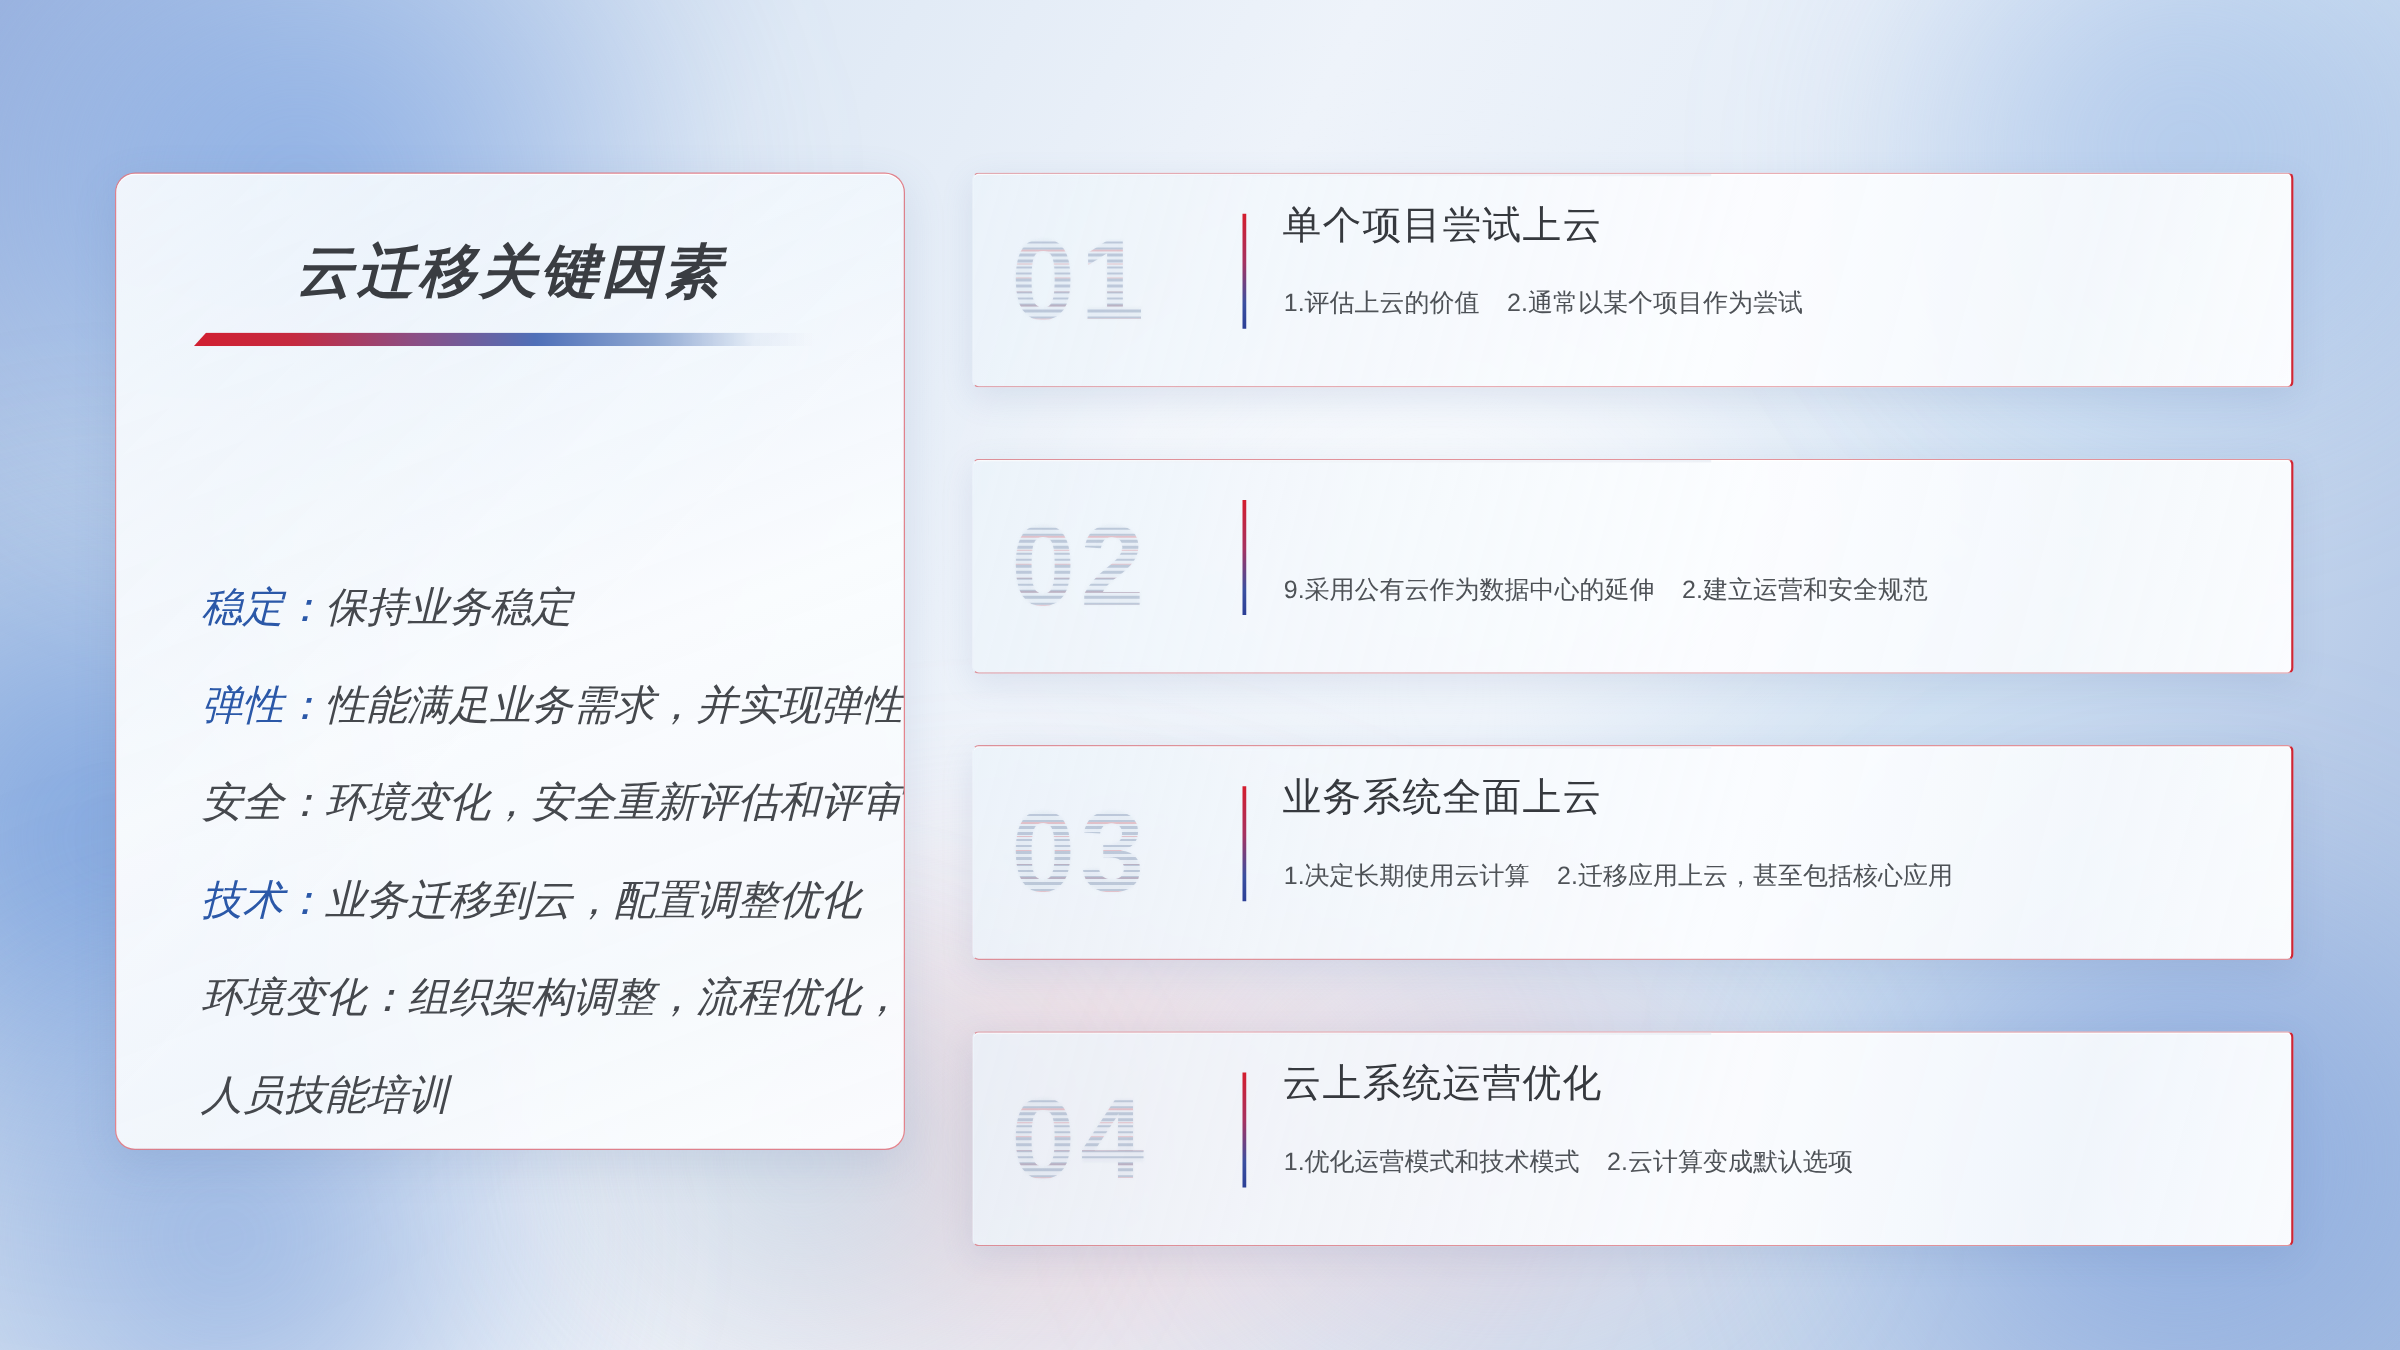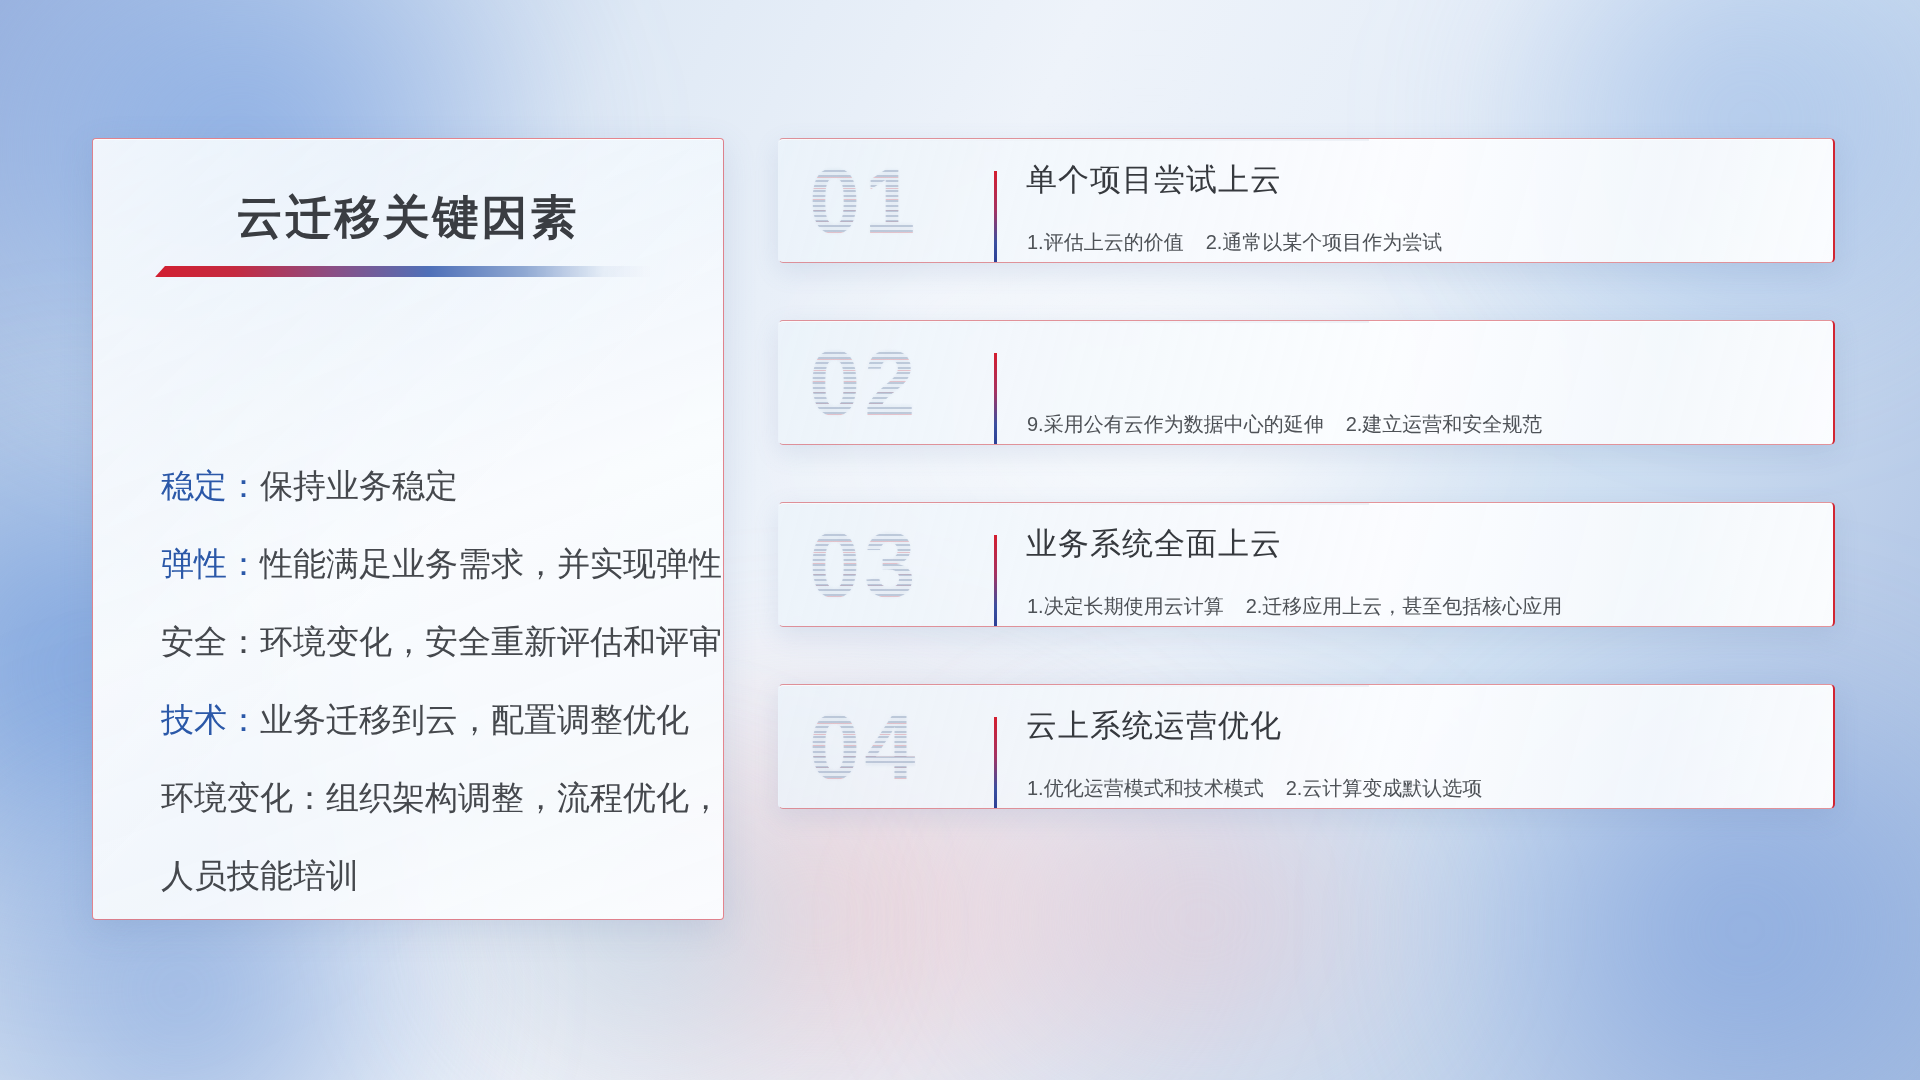--- a/index.html
+++ b/index.html
@@ -67,31 +67,32 @@
   }
   #bg-glow-bl{
     position:absolute; left:-230px; bottom:-300px; width:820px; height:780px;
     background: radial-gradient(closest-side, rgba(110,150,215,.70), rgba(110,150,215,0) 72%);
     filter: blur(70px);
   }
 
   
   #left-panel{
     position:absolute; left:92px; top:138px; width:632px; height:782px;
-    border-radius:4px;
+    border-radius:16px;
     background: linear-gradient(160deg,
         rgba(229,240,250,.88) 0%,
         rgba(240,246,252,.92) 26%,
         rgba(250,252,254,.95) 52%,
         rgba(247,250,253,.93) 78%,
         rgba(252,253,255,.95) 100%);
     border:1.6px solid rgba(214,60,72,.62);
     box-shadow: 0 10px 34px rgba(88,120,170,.16), inset 0 1px 0 rgba(255,255,255,.9);
     backdrop-filter: blur(3px);
     overflow:hidden;
+    font-style:italic;
   }
   #left-panel::before{
     content:""; position:absolute; inset:0;
     background: linear-gradient(135deg, rgba(255,255,255,.55) 0%, rgba(255,255,255,0) 55%);
     pointer-events:none;
   }
   #panel-title{
     position:absolute; left:0; right:0; top:48px;
     text-align:center;
     font-size:46px; font-weight:bold; letter-spacing:3px;
@@ -127,21 +128,21 @@
   .f-label{ color:#2b58a8; }
   .f-label.plain{ color:#45484d; }
   .f-text{ color:#45484d; }
 
   
   #cards{
     position:absolute; left:778px; top:138px; width:1057px;
   }
   .card{
     position:relative;
-    height:125px;
+    height:172px;
     margin-bottom:57px;
     border-radius:5px;
     background: linear-gradient(105deg,
         rgba(235,243,250,.80) 0%,
         rgba(244,248,252,.88) 28%,
         rgba(252,253,255,.95) 58%,
         rgba(247,250,253,.93) 82%,
         rgba(253,254,255,.96) 100%);
     border-top:1.5px solid rgba(208,62,74,.55);
     border-right:2px solid rgba(208,20,34,.92);

